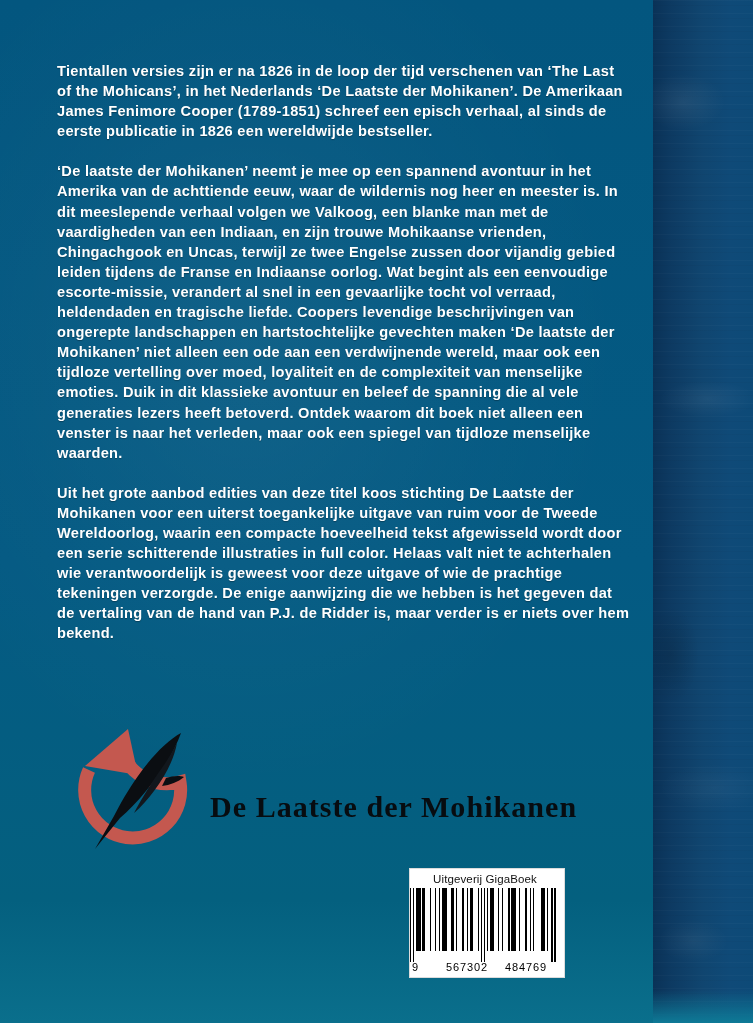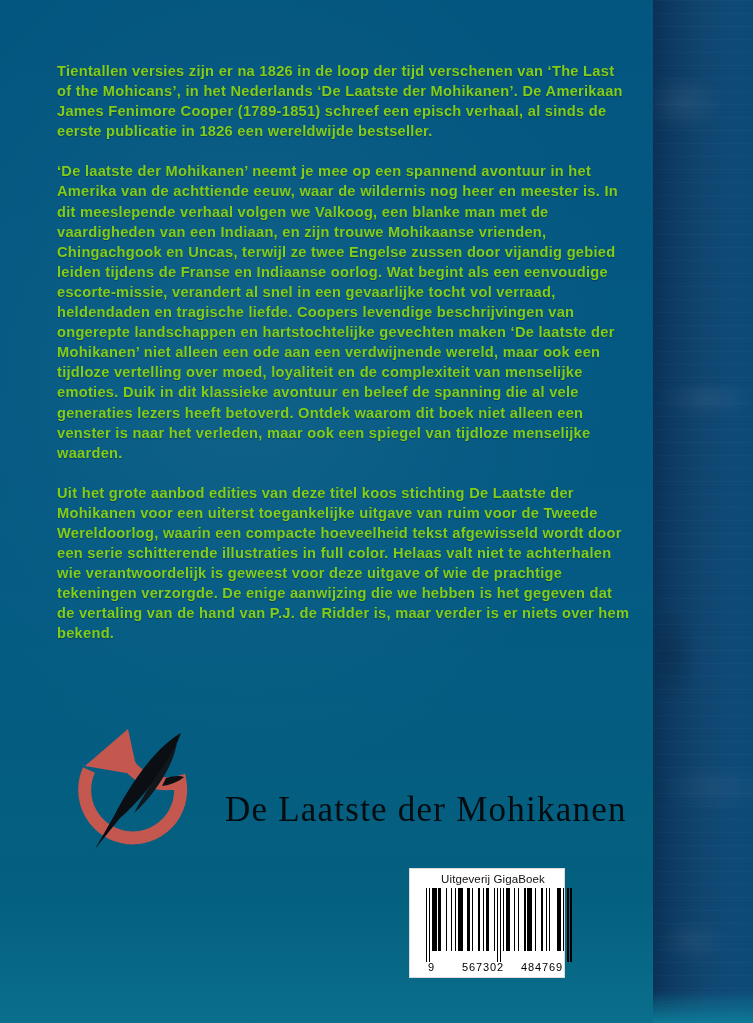--- a/index.html
+++ b/index.html
@@ -90,21 +90,21 @@
     background: linear-gradient(to bottom, rgba(12,90,120,0.0), #0e7a97);
     pointer-events: none;
   }
 
   
   .blurb {
     position: absolute;
     left: 57px;
     top: 61px;
     width: 575px;
-    color: #84cc16;
+    color: #ffffff;
     font-size: 14.6px;
     font-weight: bold;
     line-height: 20.1px;
     letter-spacing: 0.02em;
     text-shadow: 0 1px 1px rgba(0,0,0,0.30);
   }
   .blurb p {
     margin: 0 0 20px 0;
   }
   .blurb p:last-child { margin-bottom: 0; }
@@ -120,39 +120,38 @@
   .logo-mark {
     position: absolute;
     left: 0; top: 0;
     width: 150px; height: 150px;
   }
   .logo-title {
     position: absolute;
     left: 148px;
     top: 78px;
     font-family: "Liberation Serif", serif;
-    font-weight: normal;
-    font-size: 35px;
+    font-weight: bold;
+    font-size: 30px;
     color: #070c10;
     letter-spacing: 0.035em;
     white-space: nowrap;
-    margin-left: 15px;
   }
 
   
   .barcode-box {
     position: absolute;
     left: 409px;
     top: 868px;
     width: 156px;
     height: 110px;
     background: #ffffff;
     border: 1px solid #dcdcdc;
     box-sizing: border-box;
-    padding: 3px 4px 2px 16px;
+    padding: 3px 4px 2px 0;
   }
   .barcode-caption {
     text-align: center;
     color: #111;
     font-size: 11.5px;
     font-family: "Liberation Sans", sans-serif;
     line-height: 14px;
     letter-spacing: 0.01em;
   }
   .barcode-bars {

